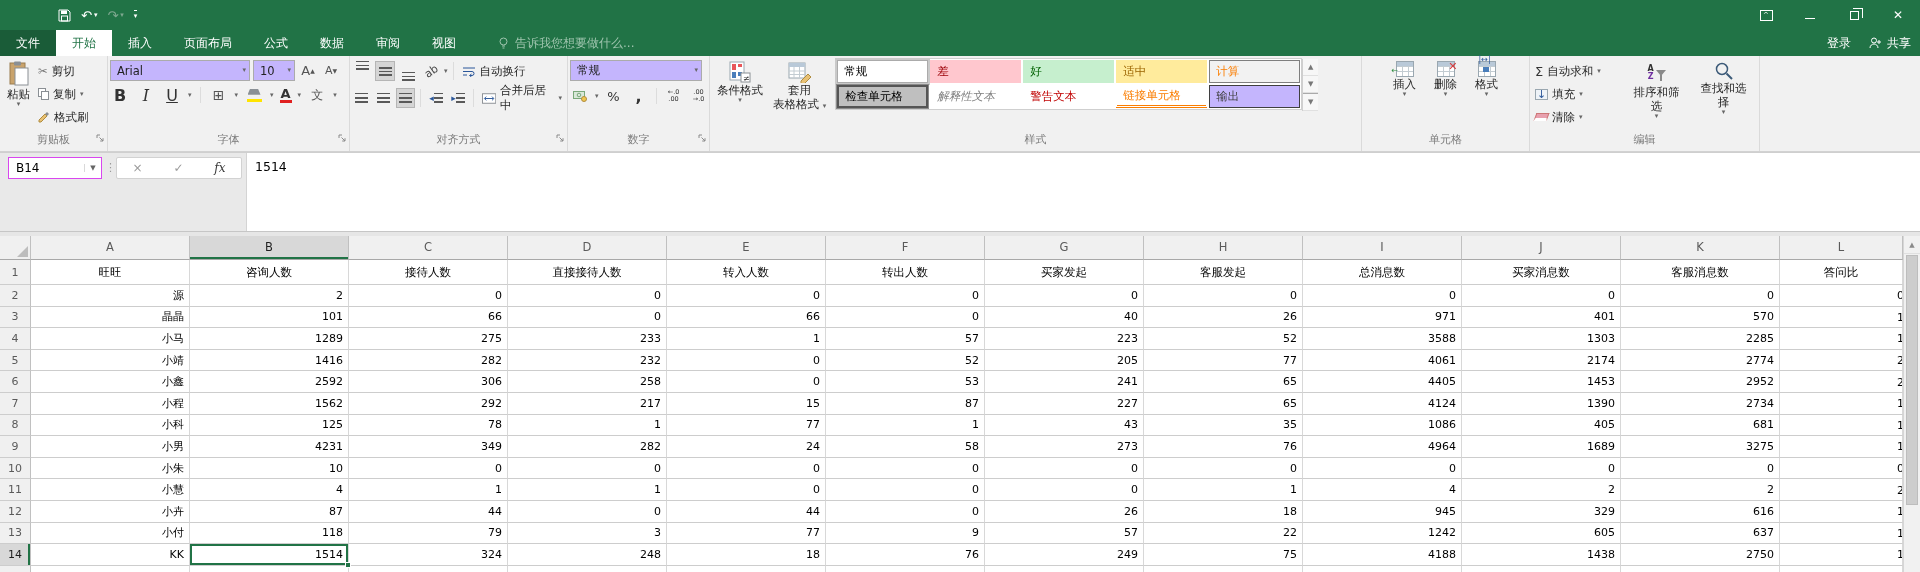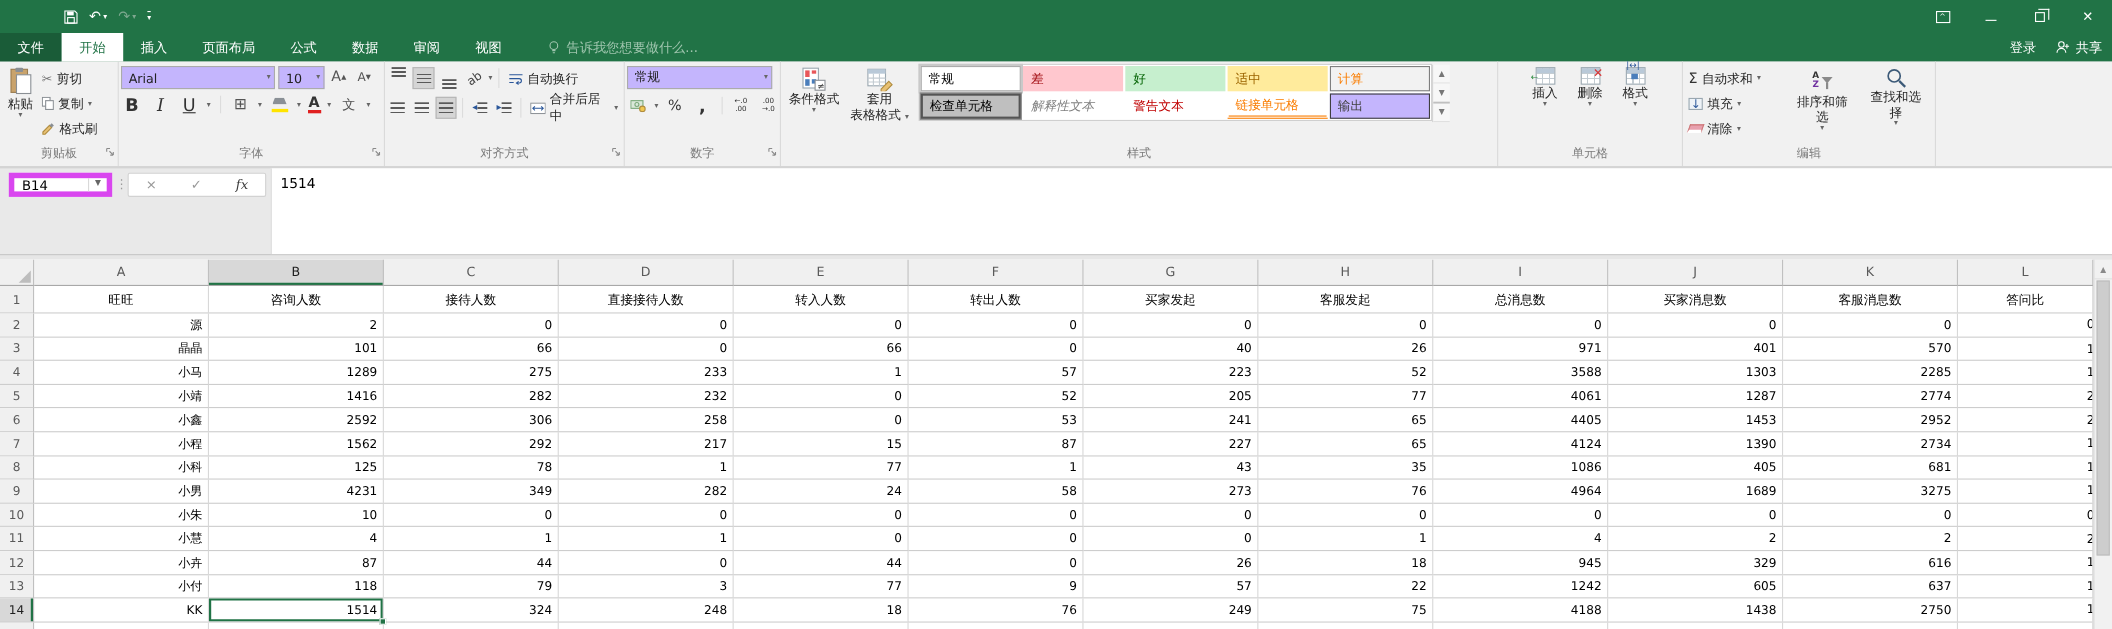--- a/index.html
+++ b/index.html
@@ -69,21 +69,21 @@
       repeating-linear-gradient(90deg,transparent 0 5px,#c3ccd2 5px 6px),
       repeating-linear-gradient(transparent 0 4px,#c3ccd2 4px 5px);position:relative;background-color:#fff}
   .fontcolorA{font-size:13px;line-height:12px;font-weight:bold;color:#333;border-bottom:3px solid #e02020;padding:0 1px}
   .fillicon{width:13px;height:9px;background:#8a9096;clip-path:polygon(20% 0,80% 0,100% 70%,0 70%);border-bottom:0}
   .fillbar{width:15px;height:3px;background:#ffe400;margin-top:1px}
   .two7{font-size:6.5px;line-height:7px;color:#333;text-align:center}
 
   
   .fbar{position:absolute;top:152px;left:0;width:100%;height:80px;background:#e9e9e9;border-top:1px solid #cfcfcf;border-bottom:1px solid #c6c6c6}
   .fwhite{position:absolute;left:246px;top:0;right:0;bottom:0;background:#fff;border-left:1px solid #d4d4d4}
-  .namebox{position:absolute;left:8px;top:4px;width:94px;height:22px;background:#fff;border:5px solid #d946ef;display:flex;font-size:12px}
+  .namebox{position:absolute;left:8px;top:4px;width:94px;height:22px;background:#fff;border:1px solid #d946ef;display:flex;align-items:center;font-size:12px}
   .namebox .nbtext{flex:1;padding-left:7px}
   .namebox .nbarr{width:17px;border-left:1px solid #d9d9d9;text-align:center;font-size:7px;color:#666}
   .fdots{position:absolute;left:105px;top:8px;color:#9a9a9a;font-size:11px}
   .fxbox{position:absolute;left:116px;top:4px;width:126px;height:22px;background:#fff;border:1px solid #d2d2d2;border-radius:2px;display:flex;align-items:center;justify-content:space-around;color:#9a9a9a;font-size:12px}
   .fxi{font-family:"DejaVu Serif",serif;font-style:italic;color:#3b3b3b}
   .fvalue{position:absolute;left:255px;top:6px;font-size:12.5px;color:#000}
 
   
   .sheet{position:absolute;left:0;top:236px;width:1903px;bottom:0;overflow:hidden;background:#fff}
   .chrow{display:flex;height:24px;background:#f0f0f0}
@@ -560,21 +560,21 @@
           <div class="rh">5</div>
           <div class="cell c0">小靖</div>
           <div class="cell c1">1416</div>
           <div class="cell c2">282</div>
           <div class="cell c3">232</div>
           <div class="cell c4">0</div>
           <div class="cell c5">52</div>
           <div class="cell c6">205</div>
           <div class="cell c7">77</div>
           <div class="cell c8">4061</div>
-          <div class="cell c9">1287</div>
+          <div class="cell c9">2174</div>
           <div class="cell c10">2774</div>
           <div class="cell c11">
             <span class="cutv">2</span>
           </div>
         </div>
         <div class="grow">
           <div class="rh">6</div>
           <div class="cell c0">小鑫</div>
           <div class="cell c1">2592</div>
           <div class="cell c2">306</div>

